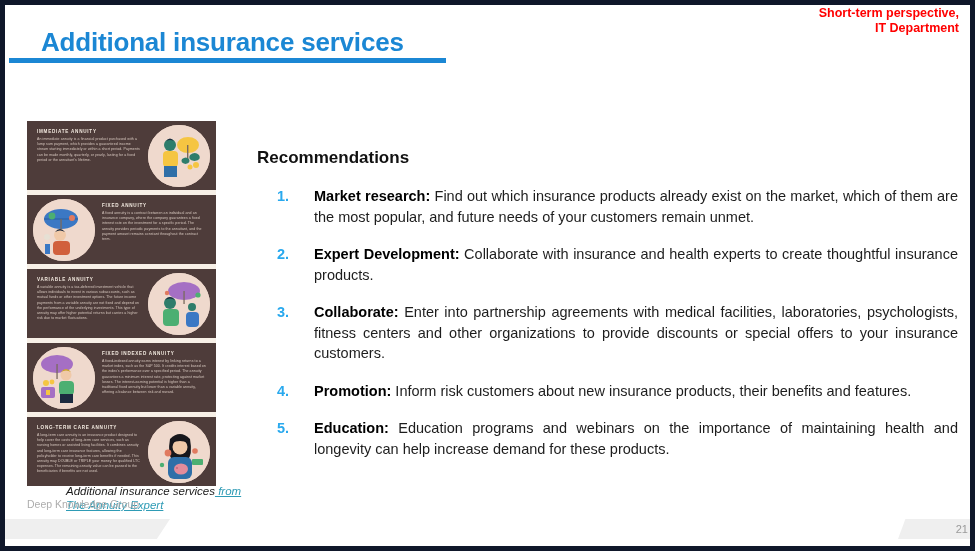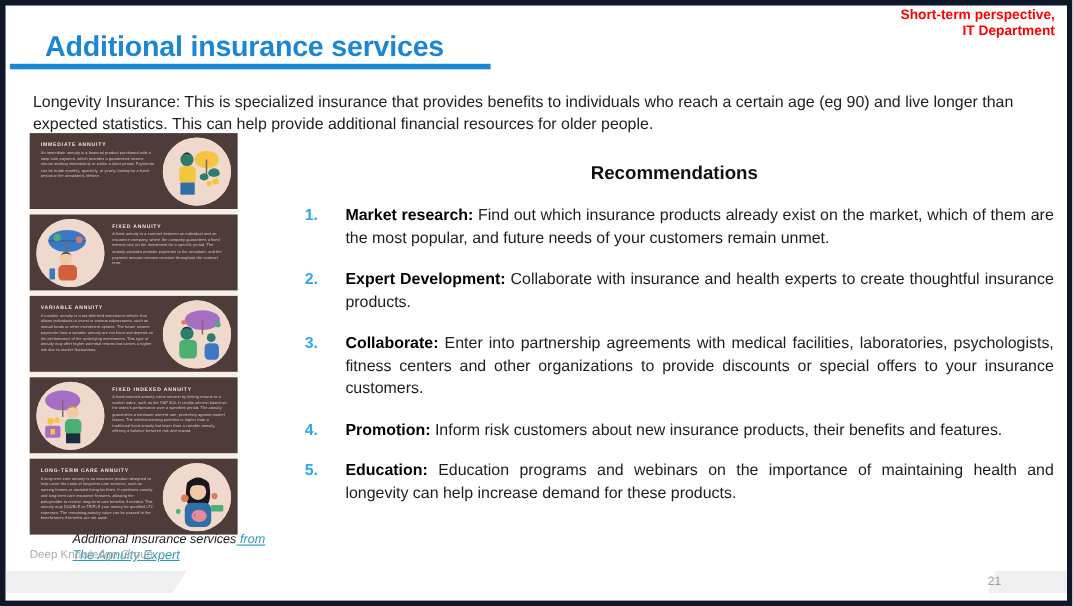--- a/index.html
+++ b/index.html
@@ -122,24 +122,23 @@
     margin-left: 36px;
   }
   .img-caption a {
     color: #2E9BB5;
     text-decoration: underline;
   }
 
   
   .rec-heading {
     position: absolute;
-    left: 268px;
+    left: 252px;
     top: 143px;
     width: 680px;
-    text-align: center;
     font-size: 17px;
     font-weight: bold;
     color: #111111;
   }
   .rec-list {
     position: absolute;
     left: 268px;
     top: 181px;
     width: 685px;
   }
@@ -190,38 +189,37 @@
     width: 82px;
     height: 20px;
     background: #EFEFEF;
     clip-path: polygon(9% 0, 100% 0, 100% 100%, 0 100%);
   }
   .page-num {
     position: absolute;
     left: 893px;
     top: 518px;
     width: 70px;
-    text-align: left;
+    text-align: right;
     font-size: 11px;
     color: #9A9A9A;
   }
 </style>
 </head>
 <body>
 
 <div class="slide">
 
   <div class="slide-title">Additional insurance services</div>
   <div class="title-rule"></div>
   <div class="corner-note">
     <div>Short-term perspective,</div>
     <div>IT Department</div>
   </div>
 
-  <div class="intro">Longevity Insurance: This is specialized insurance that provides benefits to individuals who reach a certain age (eg 90) and live longer than expected statistics. This can help provide additional financial resources for older people.</div>
 
   <div class="infographic">
 
     <div class="ann-card img-right">
       <div class="txt">
         <div class="card-title">IMMEDIATE ANNUITY</div>
         <div class="card-body">An immediate annuity is a financial product purchased with a lump sum payment, which provides a guaranteed income stream starting immediately or within a short period. Payments can be made monthly, quarterly, or yearly, lasting for a fixed period or the annuitant's lifetime.</div>
       </div>
       <div class="illus">
         <svg viewBox="0 0 62 62">

